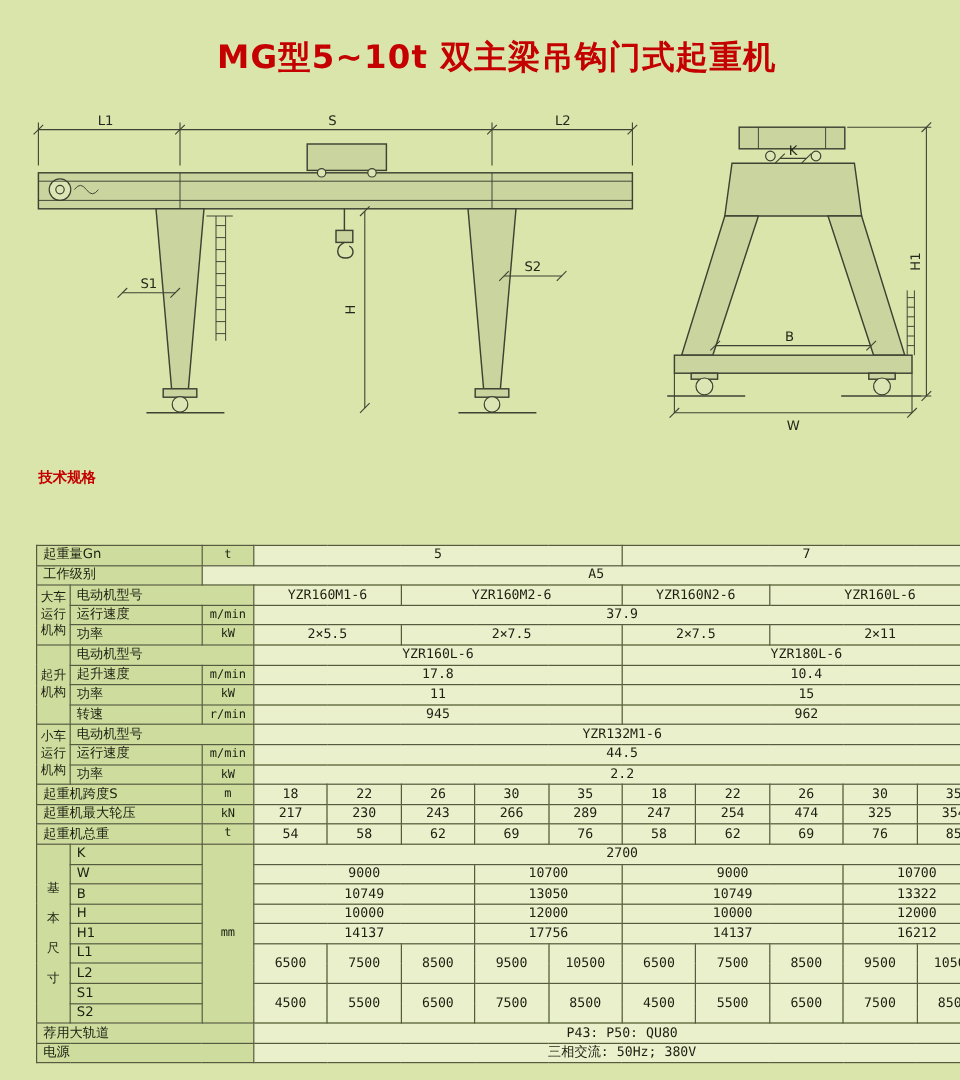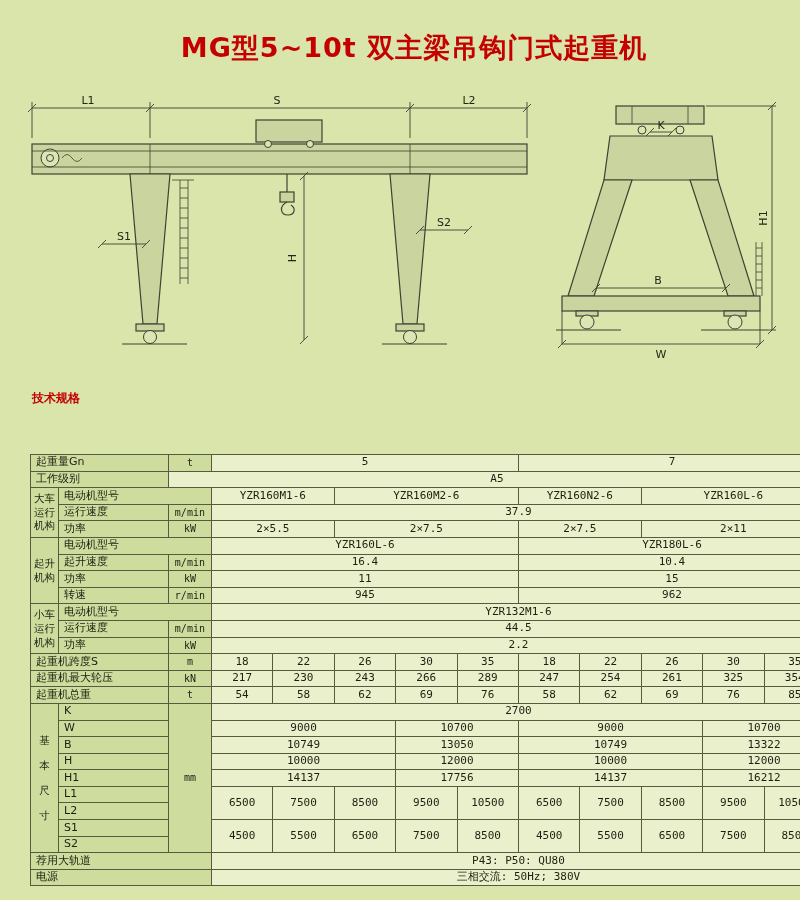--- a/index.html
+++ b/index.html
@@ -247,21 +247,21 @@
         <tr>
           <td class="group" rowspan="4">起升
 机构</td>
           <td class="label" colspan="2">电动机型号</td>
           <td class="val" colspan="5">YZR160L-6</td>
           <td class="val" colspan="5">YZR180L-6</td>
         </tr>
         <tr>
           <td class="label">起升速度</td>
           <td class="unit">m/min</td>
-          <td class="val" colspan="5">16.4</td>
+          <td class="val" colspan="5">17.8</td>
           <td class="val" colspan="5">10.4</td>
         </tr>
         <tr>
           <td class="label">功率</td>
           <td class="unit">kW</td>
           <td class="val" colspan="5">11</td>
           <td class="val" colspan="5">15</td>
         </tr>
         <tr>
           <td class="label">转速</td>
@@ -303,21 +303,21 @@
         <tr>
           <td class="label" colspan="2">起重机最大轮压</td>
           <td class="unit">kN</td>
           <td class="val">217</td>
           <td class="val">230</td>
           <td class="val">243</td>
           <td class="val">266</td>
           <td class="val">289</td>
           <td class="val">247</td>
           <td class="val">254</td>
-          <td class="val">261</td>
+          <td class="val">474</td>
           <td class="val">325</td>
           <td class="val">354</td>
         </tr>
         <tr>
           <td class="label" colspan="2">起重机总重</td>
           <td class="unit">t</td>
           <td class="val">54</td>
           <td class="val">58</td>
           <td class="val">62</td>
           <td class="val">69</td>

